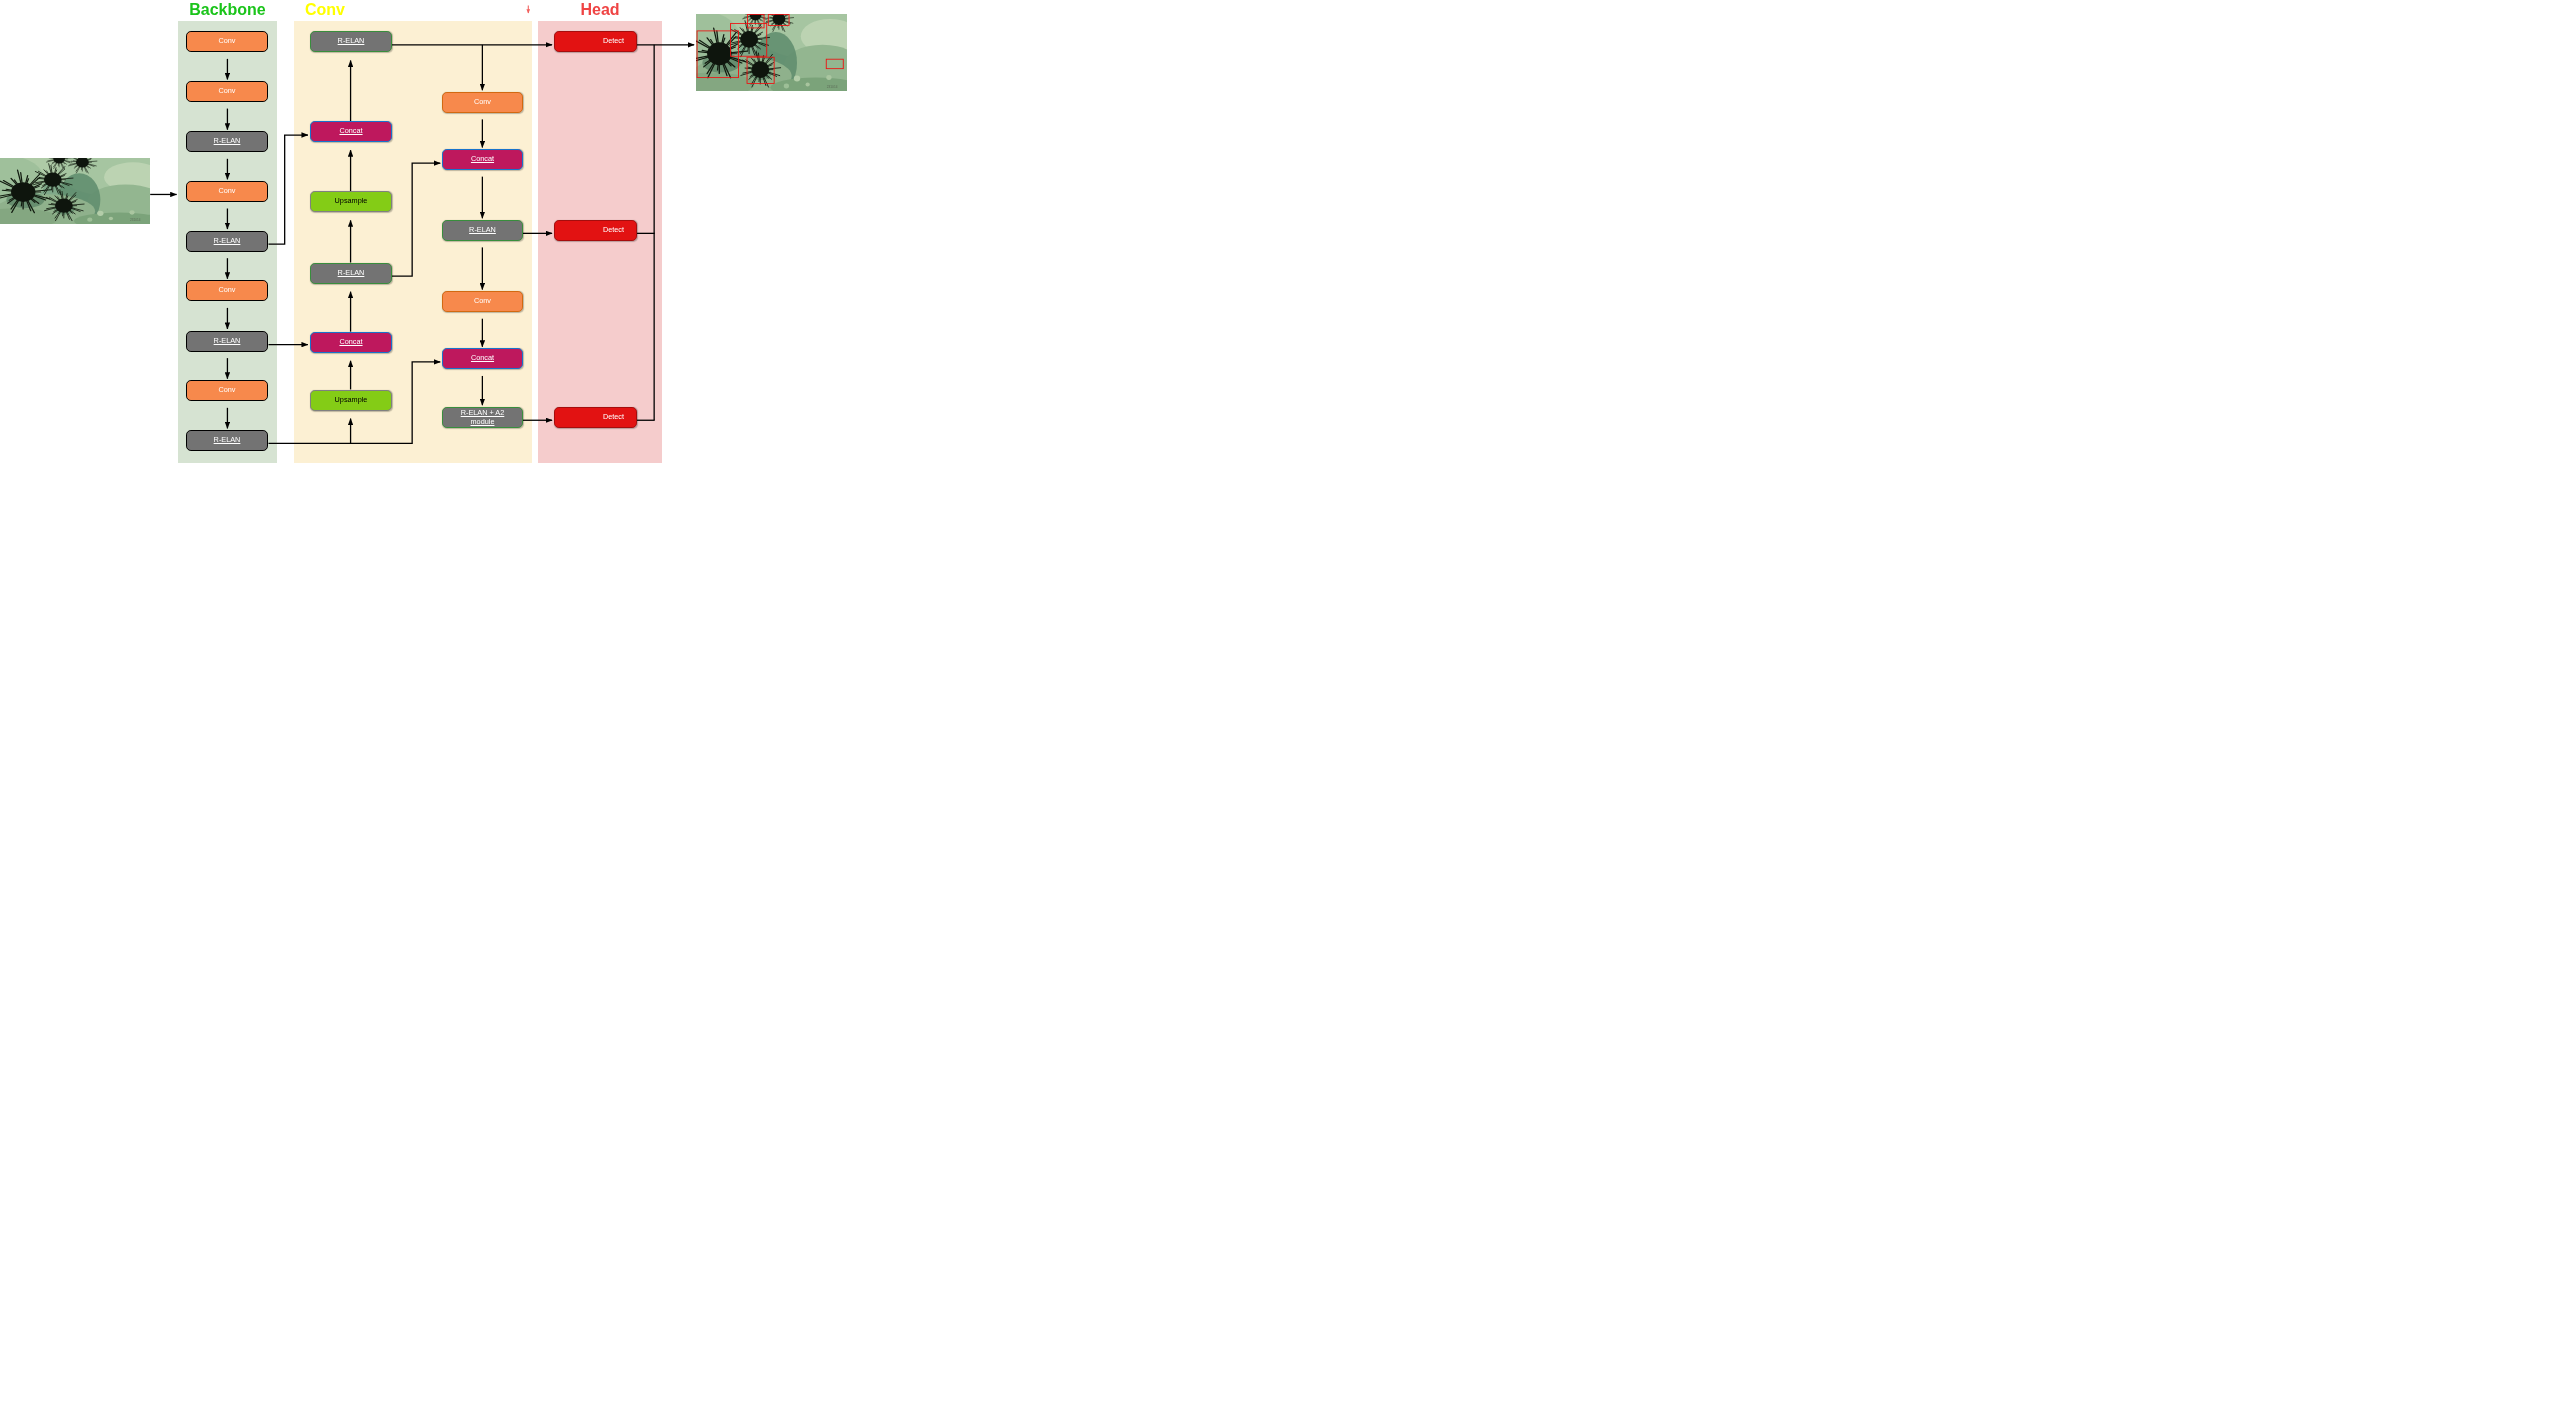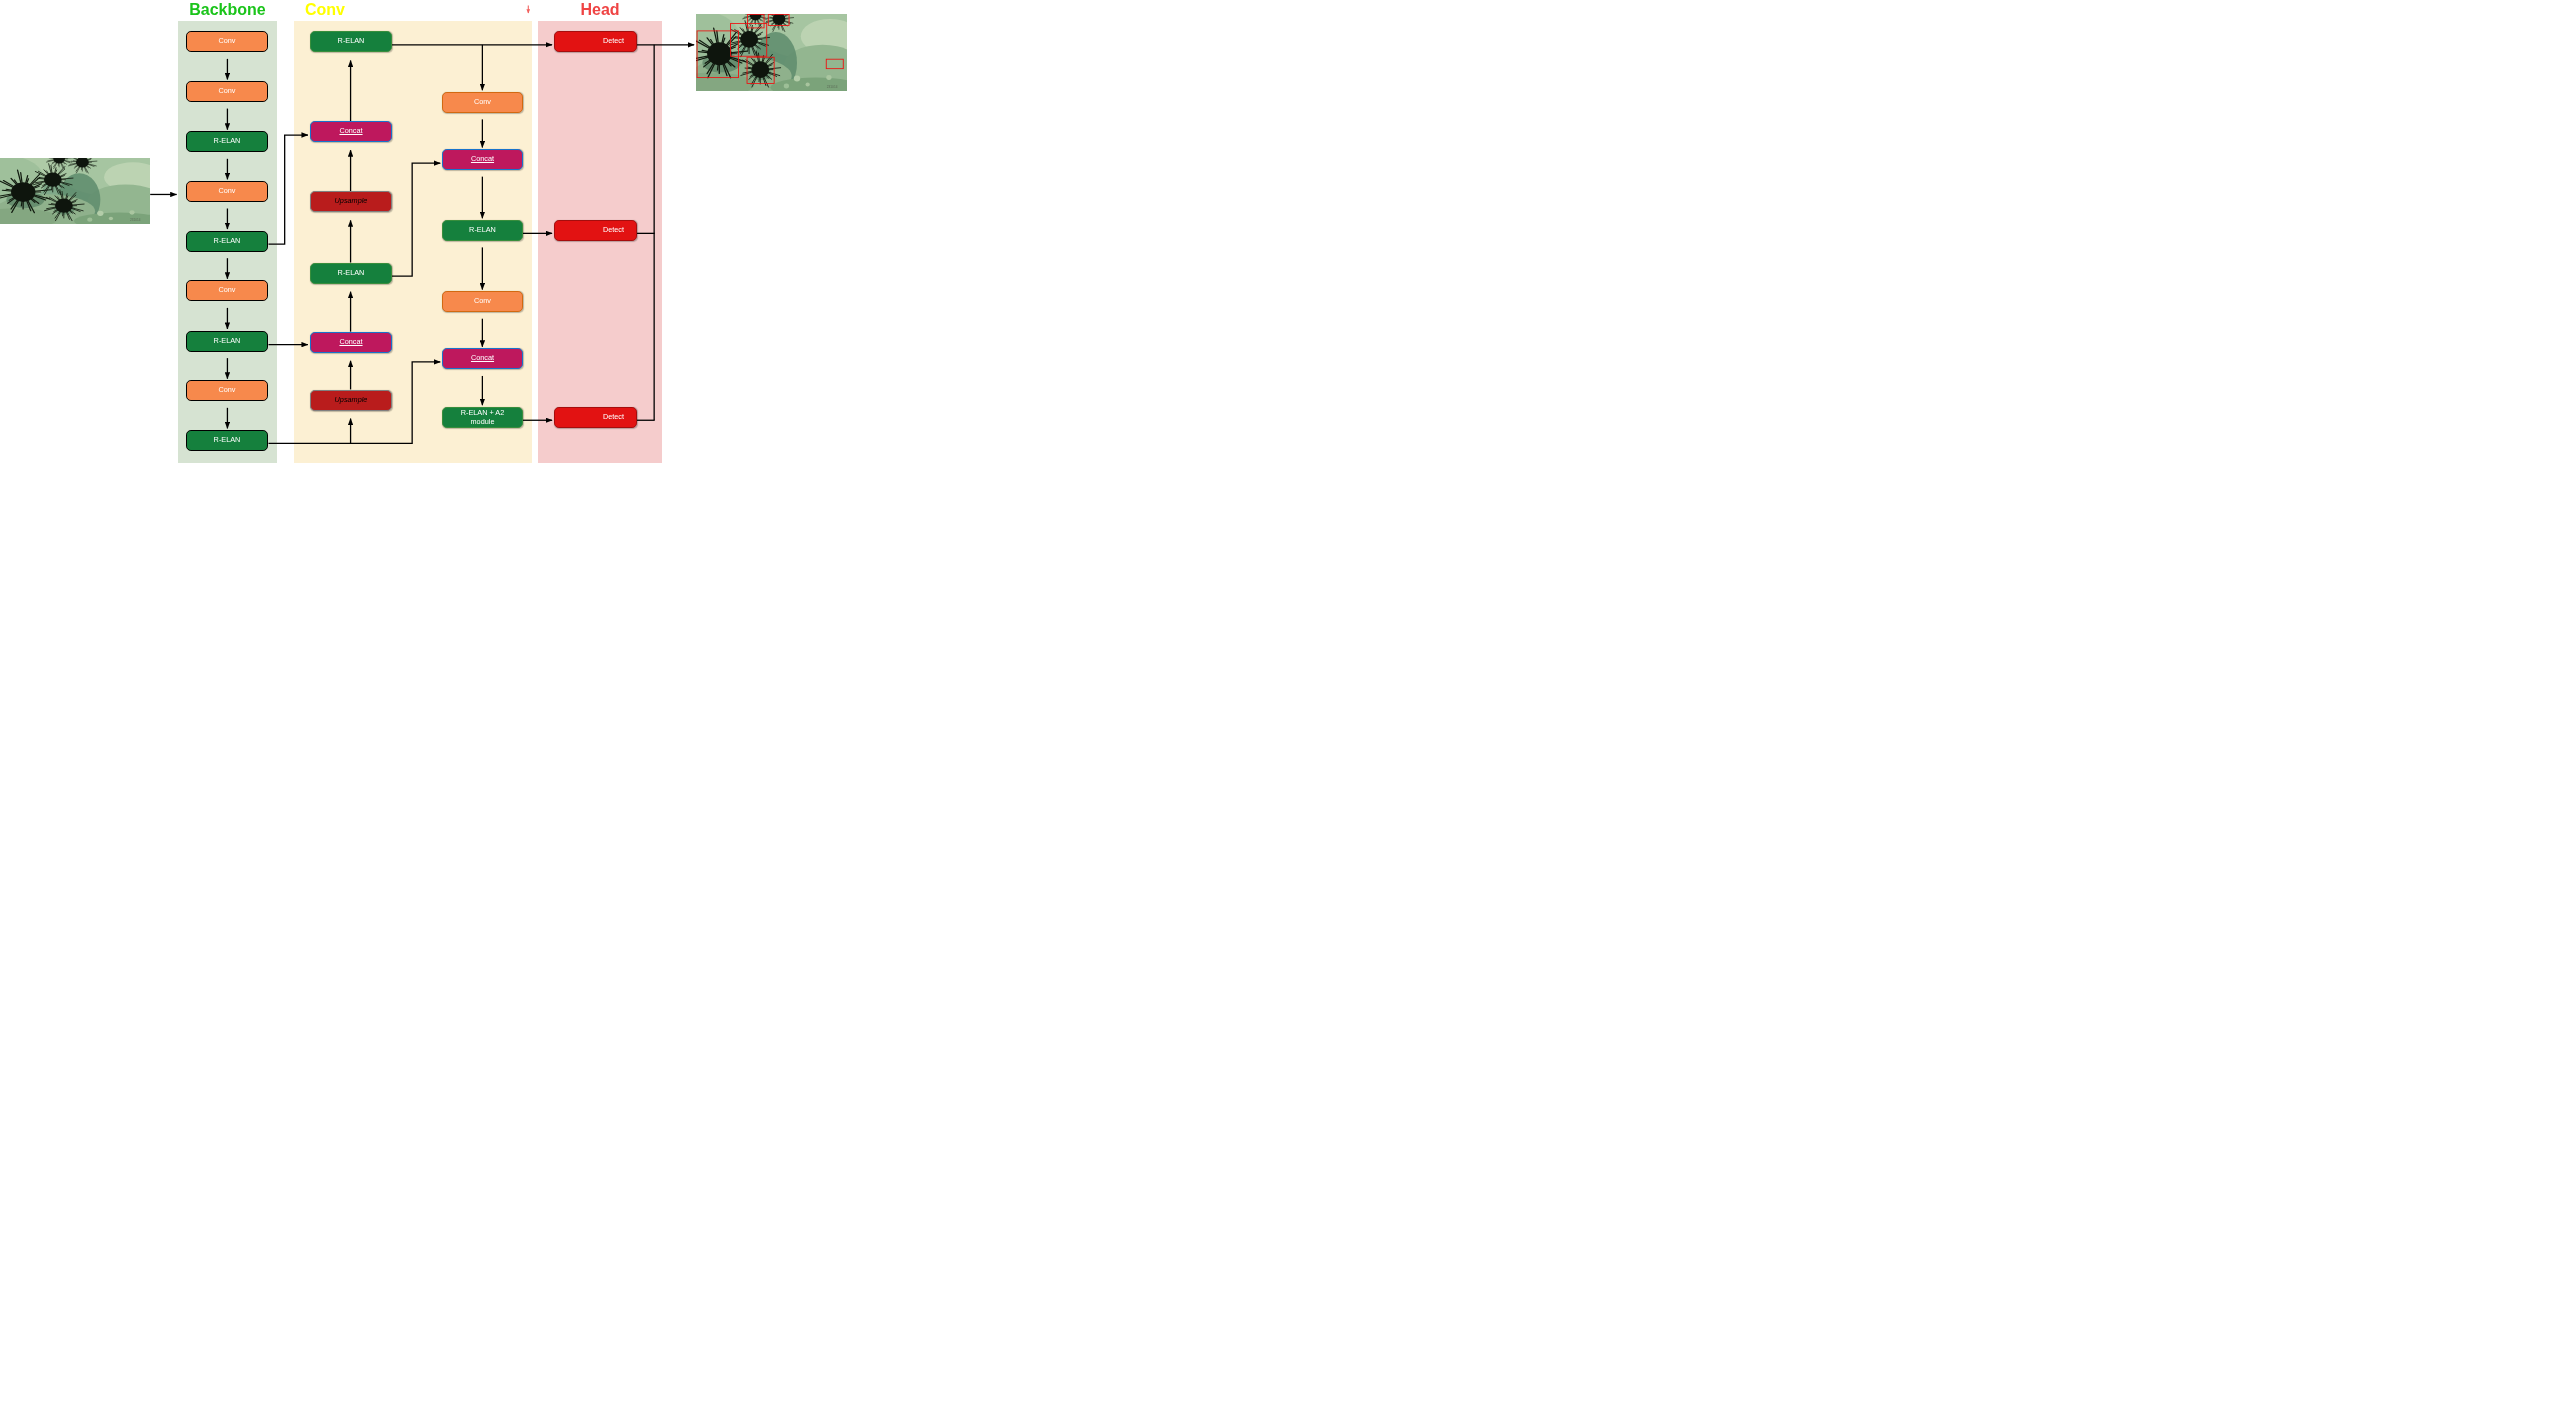--- a/index.html
+++ b/index.html
@@ -15,23 +15,23 @@
   #title-neck{left:305px;color:#ffff00;}
   #title-head{left:538px;width:124px;text-align:center;color:#ef4444;}
   .node{position:absolute;height:21px;border-radius:4.9px;box-sizing:border-box;
         display:flex;align-items:center;justify-content:center;text-align:center;
         font-size:7.3px;line-height:1.15;color:#fff;}
   .col-b{left:186px;width:82px;}
   .col-nl{left:310px;width:82px;}
   .col-nr{left:442px;width:81px;}
   .col-h{left:554px;width:83px;padding-left:36px;}
   .conv{background:#f7894c;border:0.9px solid #d26911;}
-  .relan{background:#15803d;border:0.9px solid #388e3c;}
+  .relan{background:#737373;border:0.9px solid #388e3c;text-decoration:underline;}
   .concat{background:#be185d;border:0.9px solid #1873cc;text-decoration:underline;}
-  .upsample{background:#b91c1c;border:0.9px solid #808080;color:#000;font-style:italic;}
+  .upsample{background:#84cc16;border:0.9px solid #808080;color:#000;}
   .detect{background:#e21212;border:0.9px solid #a50d0d;}
   .bb{border-color:#000;border-width:0.9px;}
   .sh{box-shadow:0.8px 0.8px 1.1px rgba(0,0,0,0.25);}
   .narrow{padding:0 12px;}
   #overlay{position:absolute;left:0;top:0;pointer-events:none;}
   #img-in{position:absolute;left:0;top:158px;width:150px;height:66px;}
   #img-out{position:absolute;left:696px;top:14px;width:151px;height:77px;}
   .wm{font-size:6px;fill:#4d5247;opacity:0.7;font-family:"Liberation Sans",sans-serif;}
 </style>
 </head>

